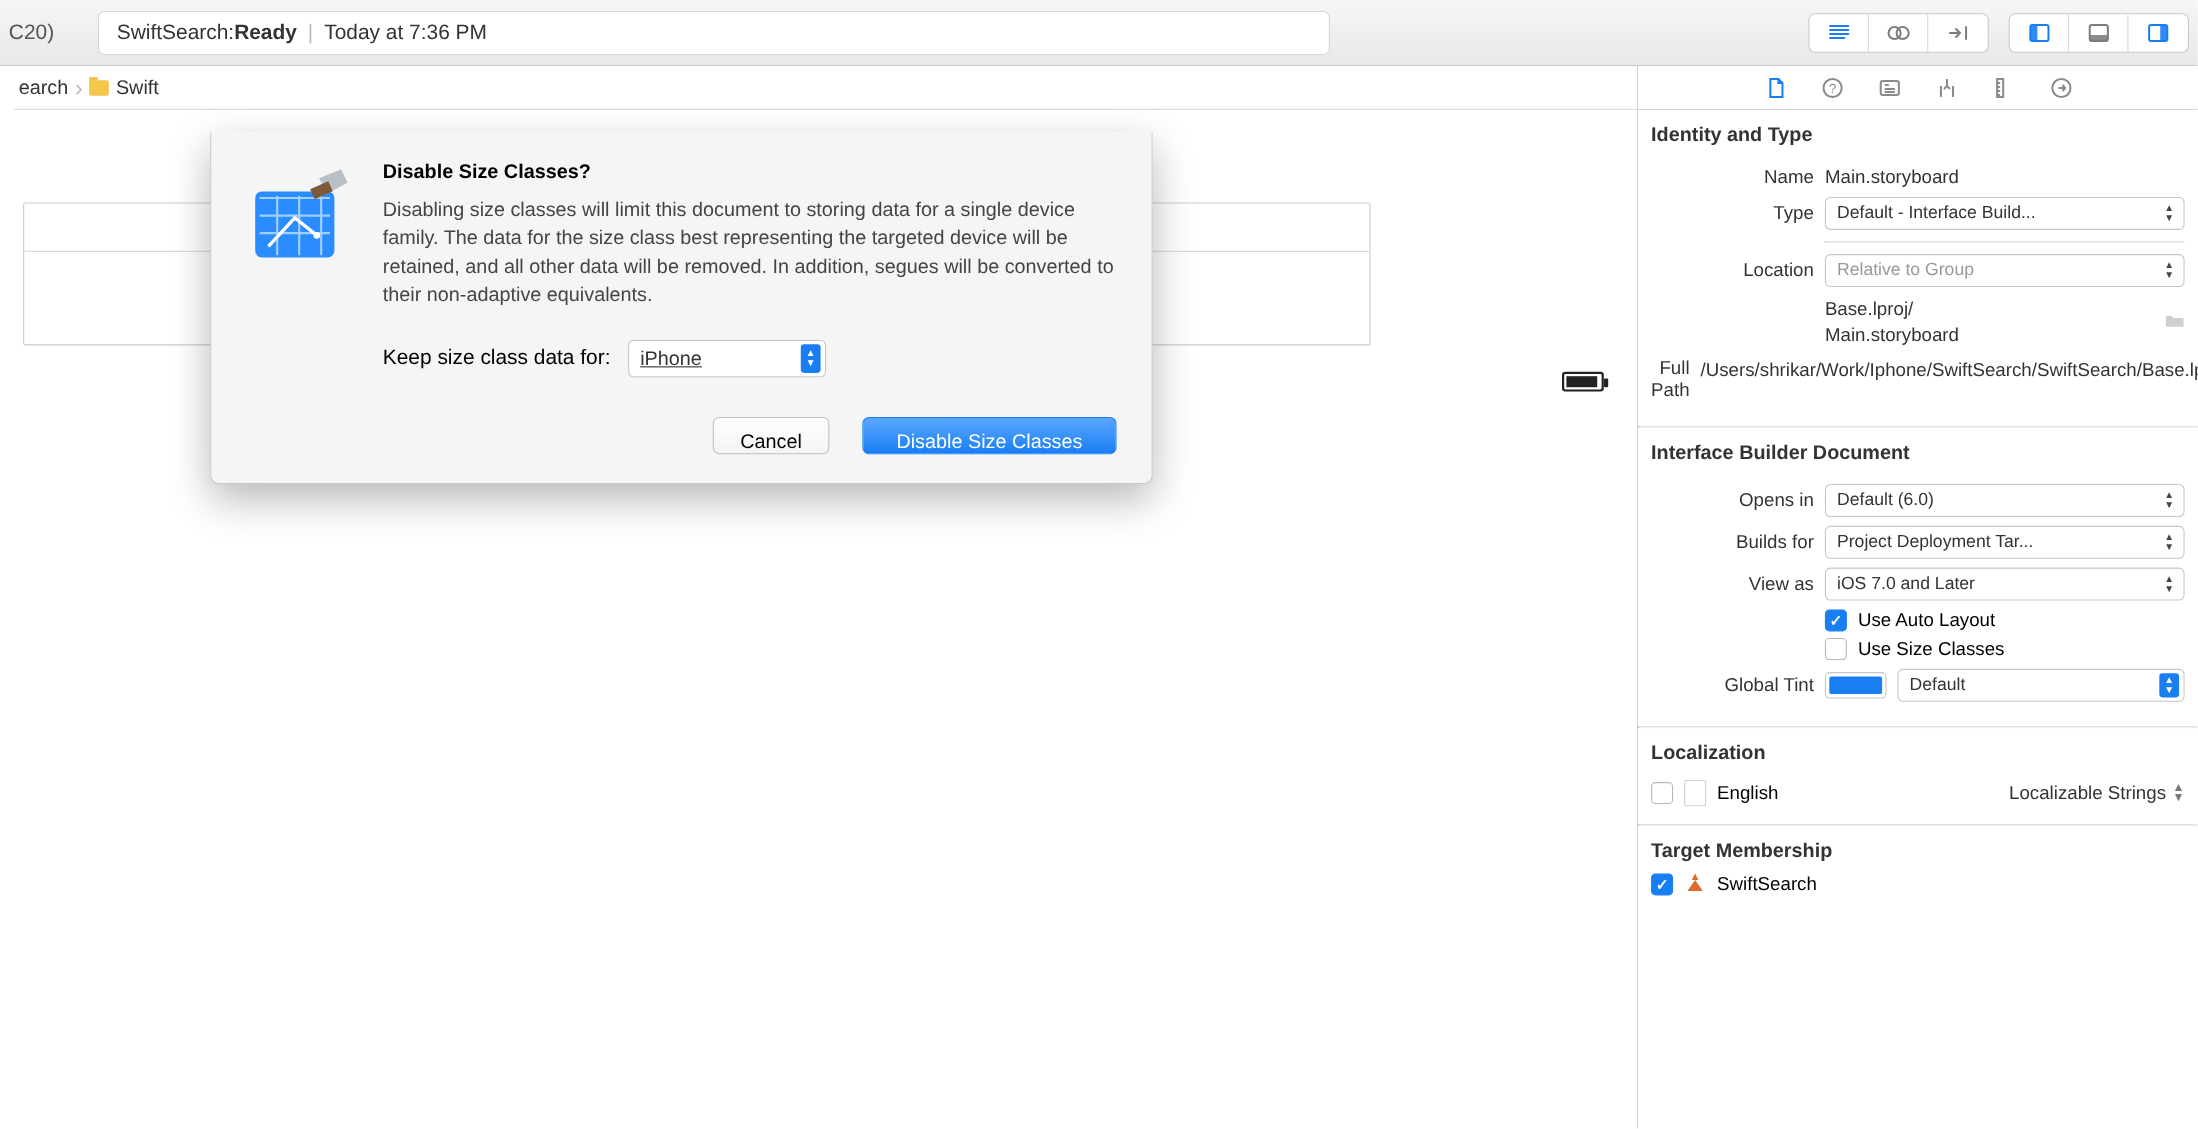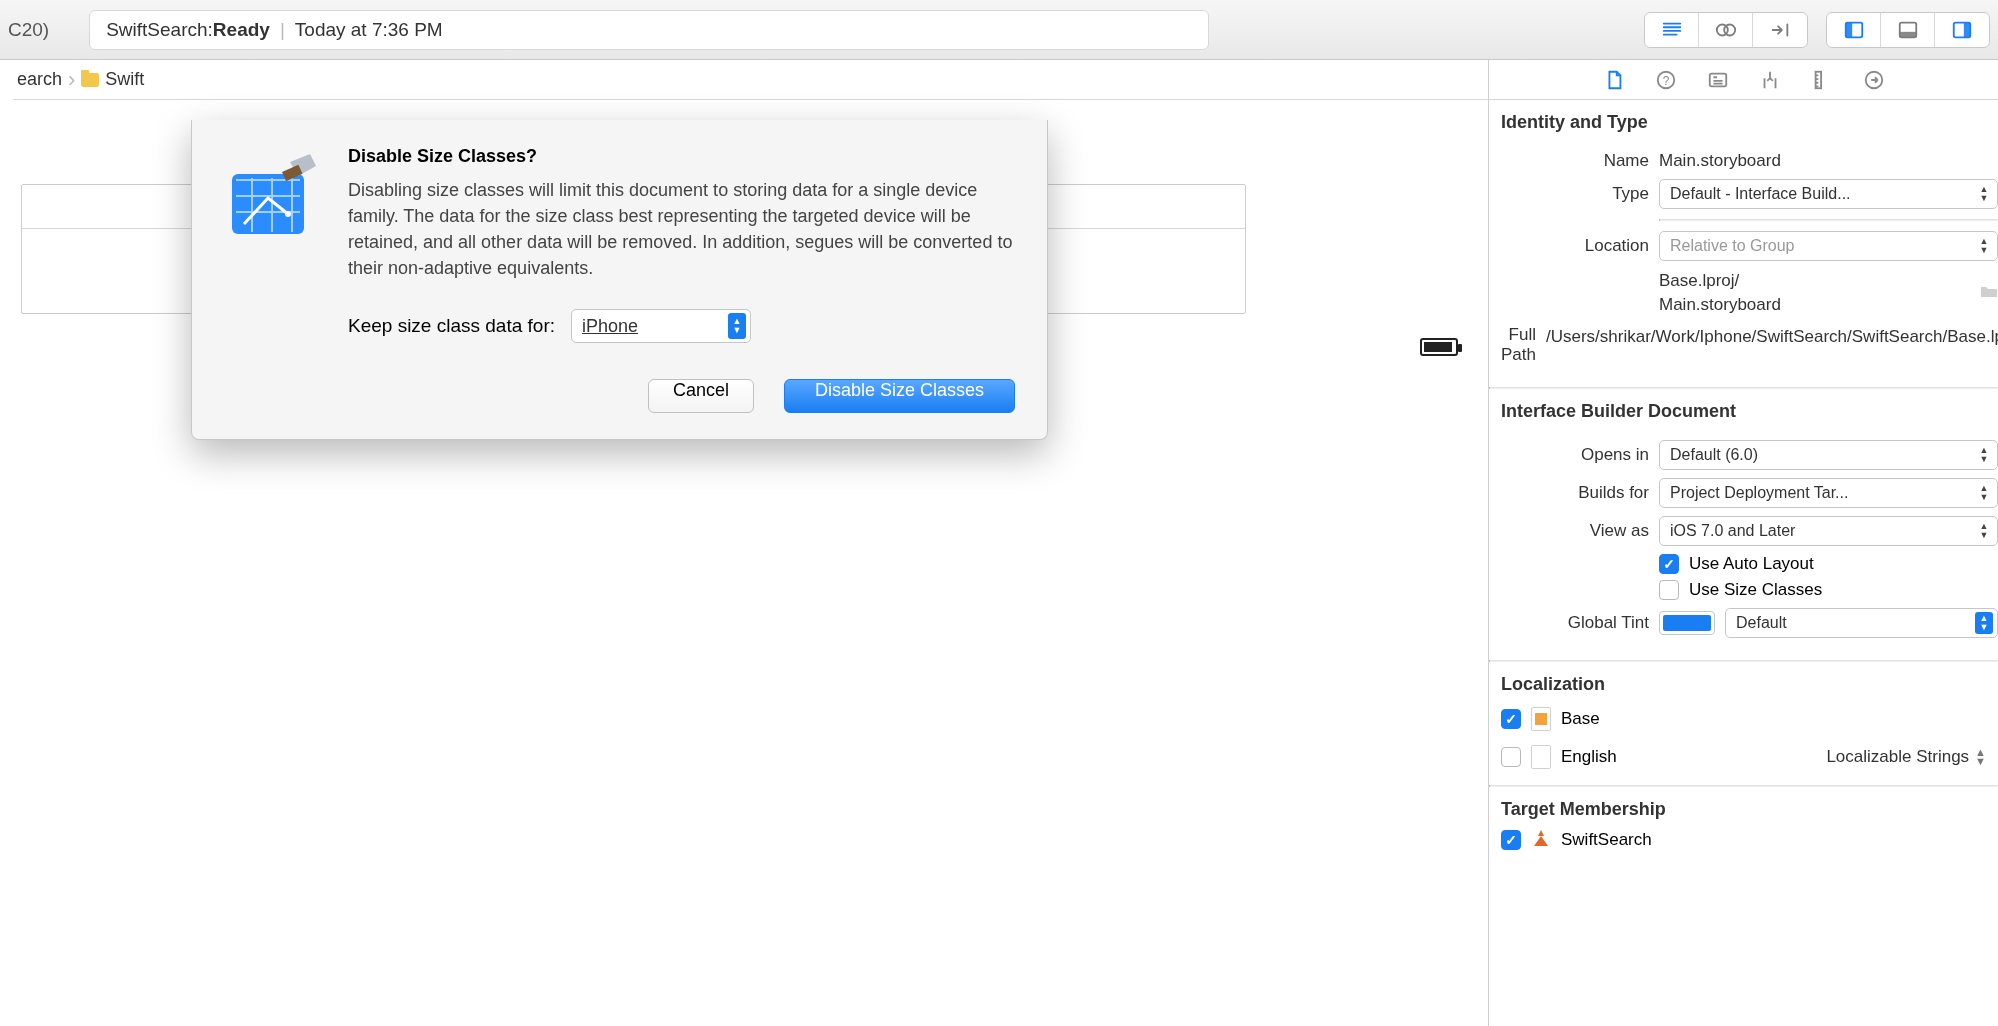--- a/index.html
+++ b/index.html
@@ -180,21 +180,21 @@
   }
   .inspector-tabs .tab.active { color: #1a7ef3; }
   .inspector-tabs svg { width: 22px; height: 22px; display:block; }
 
   .section-header {
     font-weight: 600;
     font-size: 18px;
     color: #333;
     padding: 12px 12px 6px 12px;
   }
-  .section-body { padding: 4px 0 14px 12px; }
+  .section-body { padding: 4px 12px 14px 12px; }
   .section-divider {
     border-top: 1px solid #e3e3e3;
     margin: 0;
   }
 
   .row {
     display: flex;
     align-items: center;
     margin: 8px 0;
     gap: 10px;
@@ -337,21 +337,21 @@
     margin-top:36px;
   }
   .btn {
     height:34px;
     padding: 0 24px;
     border-radius:6px;
     border:1px solid #c0c0c0;
     background:linear-gradient(#fff,#f3f3f3);
     font-size:18px;
     cursor:pointer;
-    display:flex; align-items:flex-start; justify-content:center;
+    display:flex; align-items:flex-end; justify-content:center;
   }
   .btn.primary {
     background: linear-gradient(#5aa7ff,#1a7ef3);
     border-color:#1a7ef3;
     color:#fff;
     padding: 0 30px;
   }
 </style>
 </head>
 <body>
@@ -599,25 +599,20 @@
               <span>▲</span>
               <span>▼</span>
             </span>
         </div>
       </div>
     </div>
     <hr class="section-divider">
 
     <div class="section-header">Localization</div>
     <div class="loc-row">
-      <span class="cb checked"></span>
-      <span class="filetype-icon orange"></span>
-      <span>Base</span>
-    </div>
-    <div class="loc-row">
       <span class="cb"></span>
       <span class="filetype-icon"></span>
       <span>English</span>
       <div class="right-select">
         <span>Localizable Strings</span>
         <span class="chev">
             <span>▲</span>
             <span>▼</span>
           </span>
       </div>

